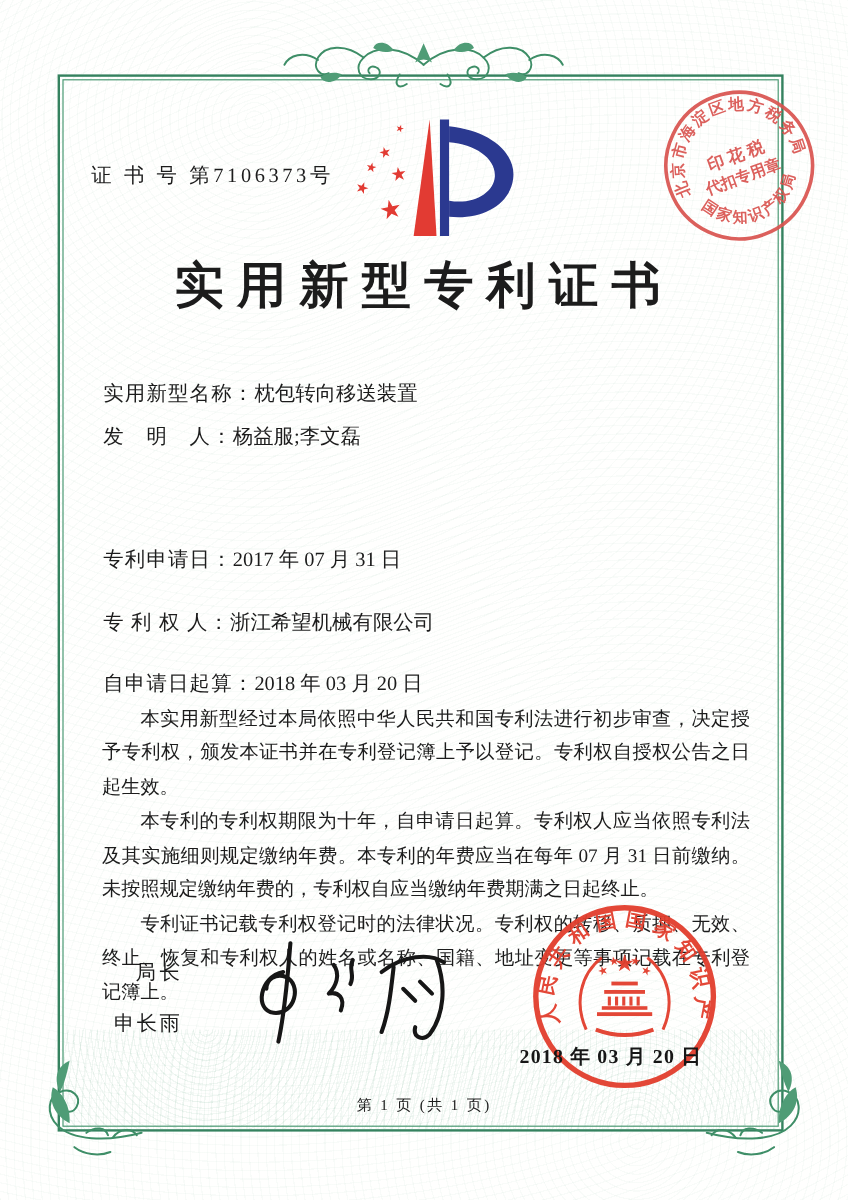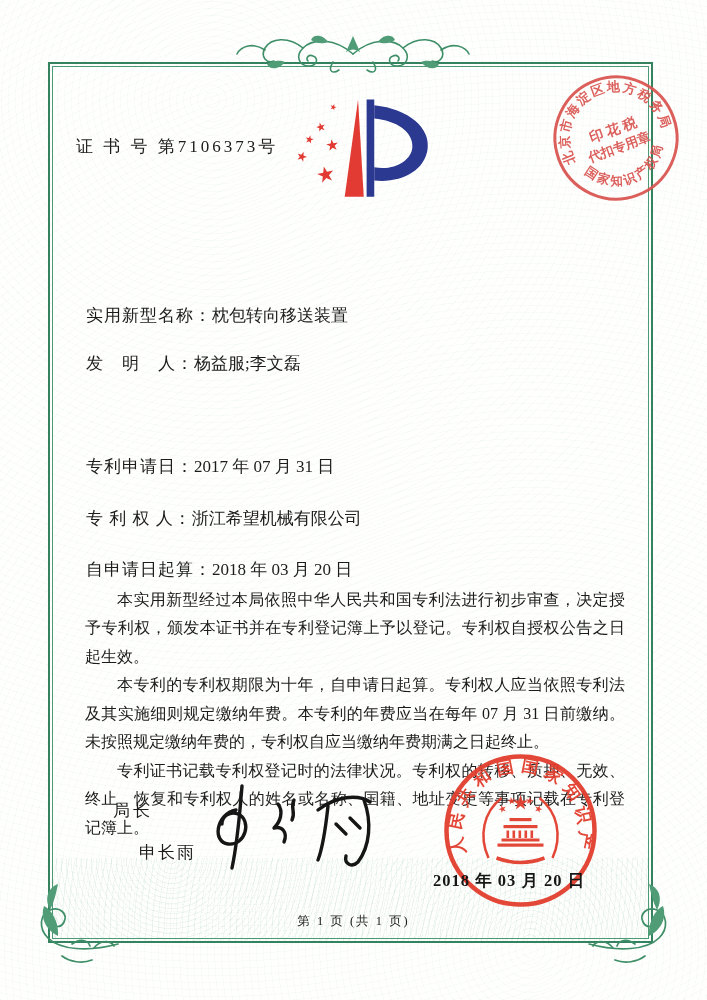--- a/index.html
+++ b/index.html
@@ -17,28 +17,28 @@
   .frame-inner{position:absolute;inset:2px;border:1px solid #4b9a74;}
   .texture-band{position:absolute;left:52px;top:858px;width:598px;height:83px;
     background:
       repeating-radial-gradient(circle at 20% 0%, rgba(70,150,110,0.08) 0 1px, transparent 1px 5px),
       repeating-radial-gradient(circle at 80% 100%, rgba(70,150,110,0.07) 0 1px, transparent 1px 6px);}
   .cert-no{position:absolute;left:76px;top:107px;font-size:17px;letter-spacing:3px;white-space:nowrap;margin-top:28px;}
   .title{position:absolute;left:0;right:0;top:211px;text-align:center;
     font-size:41px;font-weight:700;letter-spacing:11px;white-space:nowrap;}
   .field{position:absolute;left:86px;font-size:17px;white-space:nowrap;}
   .field .lab{letter-spacing:1px;}
-  .f1{top:304px}.f2{top:352px}.f3{top:404px}.f4{top:455px}.f5{top:507px}.f6{top:558px}
+  .f1{top:316px}.f2{top:352px}.f3{top:404px}.f4{top:455px}.f5{top:507px}.f6{top:558px}
   .body-text{position:absolute;left:85px;top:586px;width:540px;font-size:16px;
     line-height:1.78;text-align:justify;}
   .body-text p{margin:0;text-indent:2em;}
   .sig-title{position:absolute;left:113px;top:799px;font-size:17px;
     font-family:"Liberation Sans","DejaVu Sans",sans-serif;letter-spacing:3px;}
   .sig-name{position:absolute;left:95px;top:841px;font-size:17px;
-    font-family:"Liberation Sans","DejaVu Sans",sans-serif;letter-spacing:2px;margin-left:44px;}
+    font-family:"Liberation Sans","DejaVu Sans",sans-serif;letter-spacing:2px;}
   .signature-svg{position:absolute;left:198px;top:778px;}
   .logo-svg{position:absolute;left:278px;top:96px;}
   .tax-stamp{position:absolute;left:546px;top:68px;transform:rotate(-20deg);opacity:.92;}
   .office-seal{position:absolute;left:428px;top:738px;opacity:.95;}
   .seal-date{position:absolute;left:433px;top:870px;font-size:16.5px;font-weight:600;
     letter-spacing:1px;color:#161616;white-space:nowrap;z-index:5;}
   .footer{position:absolute;left:0;right:0;top:913px;text-align:center;
     font-size:12.5px;letter-spacing:2px;z-index:6;}
   .orn{position:absolute;}
   .stamp-arc{font-weight:700;}
@@ -126,20 +126,21 @@
     <text class="stamp-arc" font-size="13" fill="#d9534f" letter-spacing="2" font-family="Liberation Serif, DejaVu Serif, serif">
       <textPath href="#tax-arc-top" startOffset="50%" text-anchor="middle">北京市海淀区地方税务局</textPath>
     </text>
     <text class="stamp-arc" font-size="12.5" fill="#d9534f" letter-spacing="2" font-family="Liberation Serif, DejaVu Serif, serif">
       <textPath href="#tax-arc-bottom" startOffset="50%" text-anchor="middle">国家知识产权局</textPath>
     </text>
     <text x="70" y="66" text-anchor="middle" font-size="14" font-weight="700" fill="#d9534f" font-family="Liberation Serif, DejaVu Serif, serif">印 花 税</text>
     <text x="70" y="84" text-anchor="middle" font-size="13" font-weight="700" fill="#d9534f" font-family="Liberation Serif, DejaVu Serif, serif">代扣专用章</text>
   </svg>
 
+  <div class="title">实用新型专利证书</div>
 
   <div class="field f1">
     <span class="lab">实用新型名称：</span><span>枕包转向移送装置</span>
   </div>
   <div class="field f2">
     <span class="lab">发　明　人：</span><span>杨益服;李文磊</span>
   </div>
   <div class="field f4">
     <span class="lab">专利申请日：</span><span>2017 年 07 月 31 日</span>
   </div>

